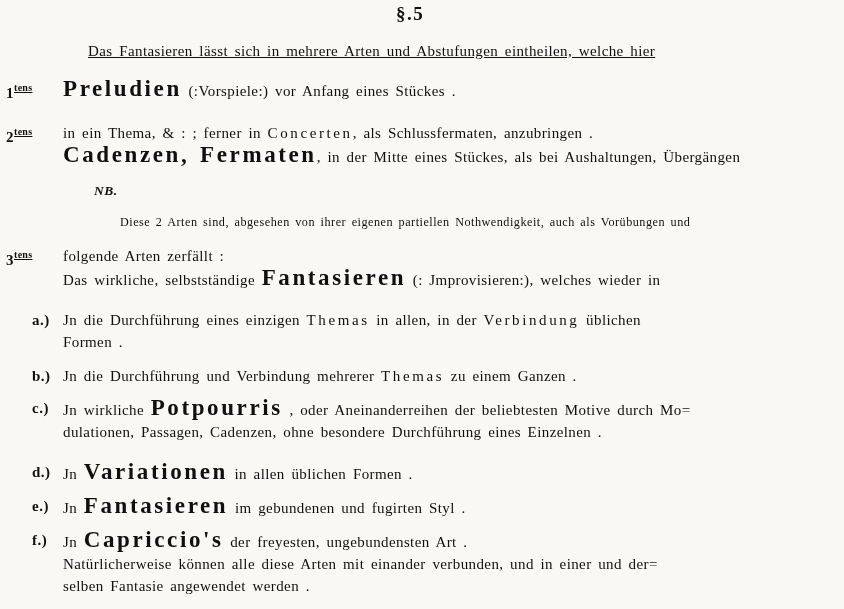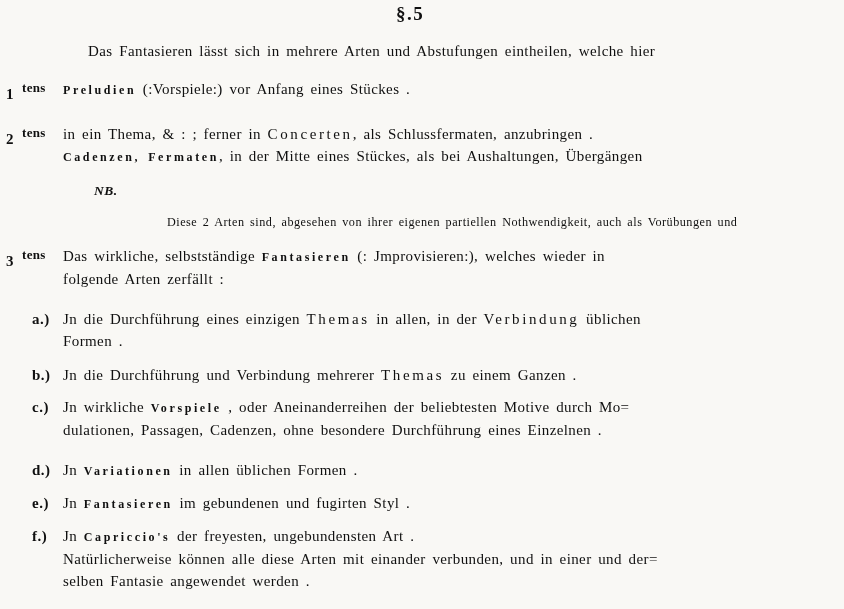--- a/index.html
+++ b/index.html
@@ -27,56 +27,56 @@
     letter-spacing: 1.5px;
     margin-top: 2px;
     line-height: 24px;
   }
 
   .tline { line-height: 22px; white-space: nowrap; }
 
   .seg-plain { }
   .seg-emph {
     font-weight: 700;
-    font-size: 12px;
+    font-size: 23px;
     letter-spacing: 2.6px;
   }
   .seg-sp {
     letter-spacing: 2.6px;
   }
 
   .para { margin-left: 57px; }
   .intro { margin-top: 14px; }
-  .intro .tline:first-child { text-indent: 25px; }
+  .intro .tline:first-child { text-indent: 25px; text-decoration: underline; }
 
   .item { display: flex; }
   .item .marker {
     flex: 0 0 57px;
     box-sizing: border-box;
     font-weight: 700;
     font-size: 15px;
     line-height: 22px;
     letter-spacing: 0.5px;
   }
   .item .marker sup {
-    font-size: 13px;
+    font-size: 10px;
+    text-decoration: underline;
     letter-spacing: 0.3px;
     position: relative;
     top: -1px;
-    margin-left: 8px;
   }
   .item .marker.letter {
     font-weight: 700;
     padding-left: 26px;
   }
   .item .content { flex: 1 1 auto; }
 
   .m-item1   { margin-top: 16px; }
   .m-item2   { margin-top: 18px; }
-  .m-note    { margin-top: 14px; gap: 47px; }
+  .m-note    { margin-top: 14px; }
   .m-item3   { margin-top: 14px; }
   .m-letA    { margin-top: 18px; }
   .m-letB    { margin-top: 12px; }
   .m-letC    { margin-top: 10px; }
   .m-letD    { margin-top: 18px; }
   .m-letE    { margin-top: 10px; }
   .m-letF    { margin-top: 10px; }
   .m-closing { margin-top: 0; }
 
   .note {
@@ -124,22 +124,22 @@
   <div class="note m-note">
     <div class="nb-marker">NB.</div>
     <div class="content">
         <div class="tline"><span class="seg-plain">Diese 2 Arten sind, abgesehen von ihrer eigenen partiellen Nothwendigkeit, auch als Vorübungen und</span></div>
       </div>
   </div>
 
   <div class="item m-item3">
     <div class="marker"><span>3</span><sup>tens</sup></div>
     <div class="content">
+        <div class="tline"><span class="seg-plain">folgende Arten zerfällt :</span></div>
         <div class="tline"><span class="seg-plain">Das wirkliche, selbstständige </span><span class="seg-emph">Fantasieren</span><span class="seg-plain"> (: Jmprovisieren:), welches wieder in</span></div>
-        <div class="tline"><span class="seg-plain">folgende Arten zerfällt :</span></div>
       </div>
   </div>
 
   <div class="item m-letA">
     <div class="marker letter">a.)</div>
     <div class="content">
         <div class="tline"><span class="seg-plain">Jn die Durchführung eines einzigen </span><span class="seg-sp">Themas</span><span class="seg-plain"> in allen, in der </span><span class="seg-sp">Verbindung</span><span class="seg-plain"> üblichen</span></div>
         <div class="tline"><span class="seg-plain">Formen .</span></div>
       </div>
   </div>
@@ -147,21 +147,21 @@
   <div class="item m-letB">
     <div class="marker letter">b.)</div>
     <div class="content">
         <div class="tline"><span class="seg-plain">Jn die Durchführung und Verbindung mehrerer </span><span class="seg-sp">Themas</span><span class="seg-plain"> zu einem Ganzen .</span></div>
       </div>
   </div>
 
   <div class="item m-letC">
     <div class="marker letter">c.)</div>
     <div class="content">
-        <div class="tline"><span class="seg-plain">Jn wirkliche </span><span class="seg-emph">Vorspiele</span><span class="seg-plain"> , oder Aneinanderreihen der beliebtesten Motive durch Mo=</span></div>
+        <div class="tline"><span class="seg-plain">Jn wirkliche </span><span class="seg-emph">Potpourris</span><span class="seg-plain"> , oder Aneinanderreihen der beliebtesten Motive durch Mo=</span></div>
         <div class="tline"><span class="seg-plain">dulationen, Passagen, Cadenzen, ohne besondere Durchführung eines Einzelnen .</span></div>
       </div>
   </div>
 
   <div class="item m-letD">
     <div class="marker letter">d.)</div>
     <div class="content">
         <div class="tline"><span class="seg-plain">Jn </span><span class="seg-emph">Variationen</span><span class="seg-plain"> in allen üblichen Formen .</span></div>
       </div>
   </div>

